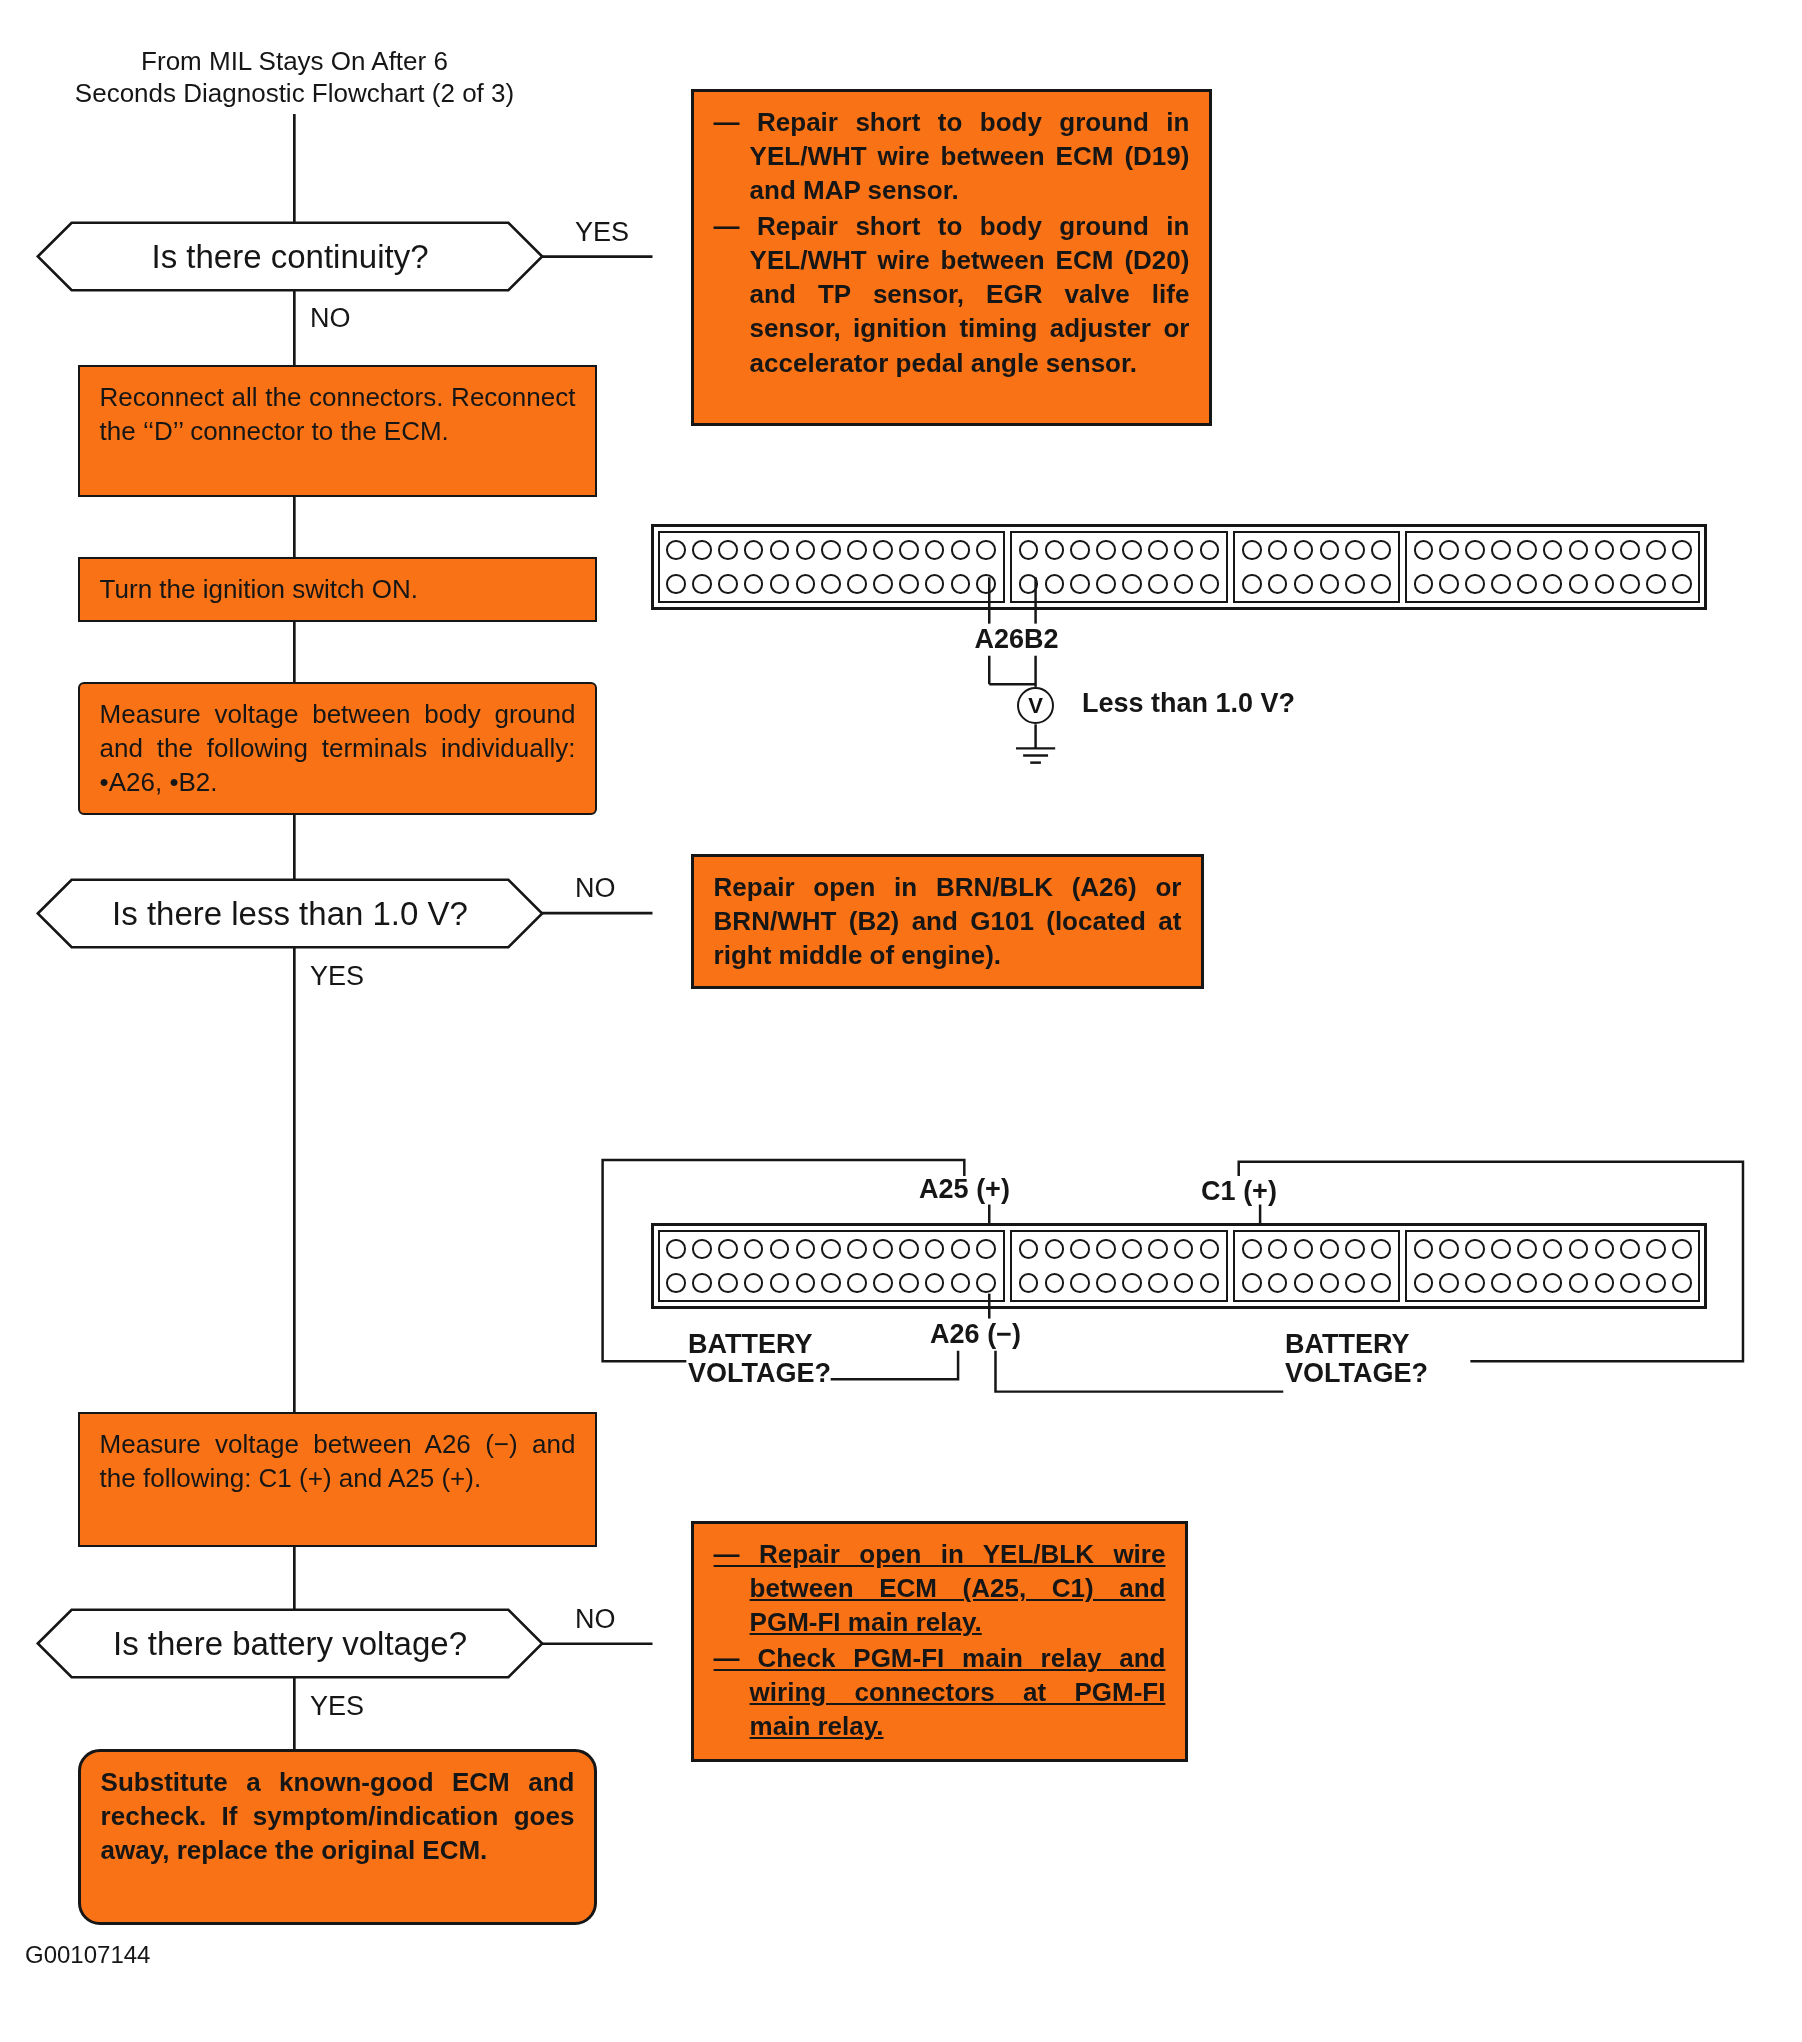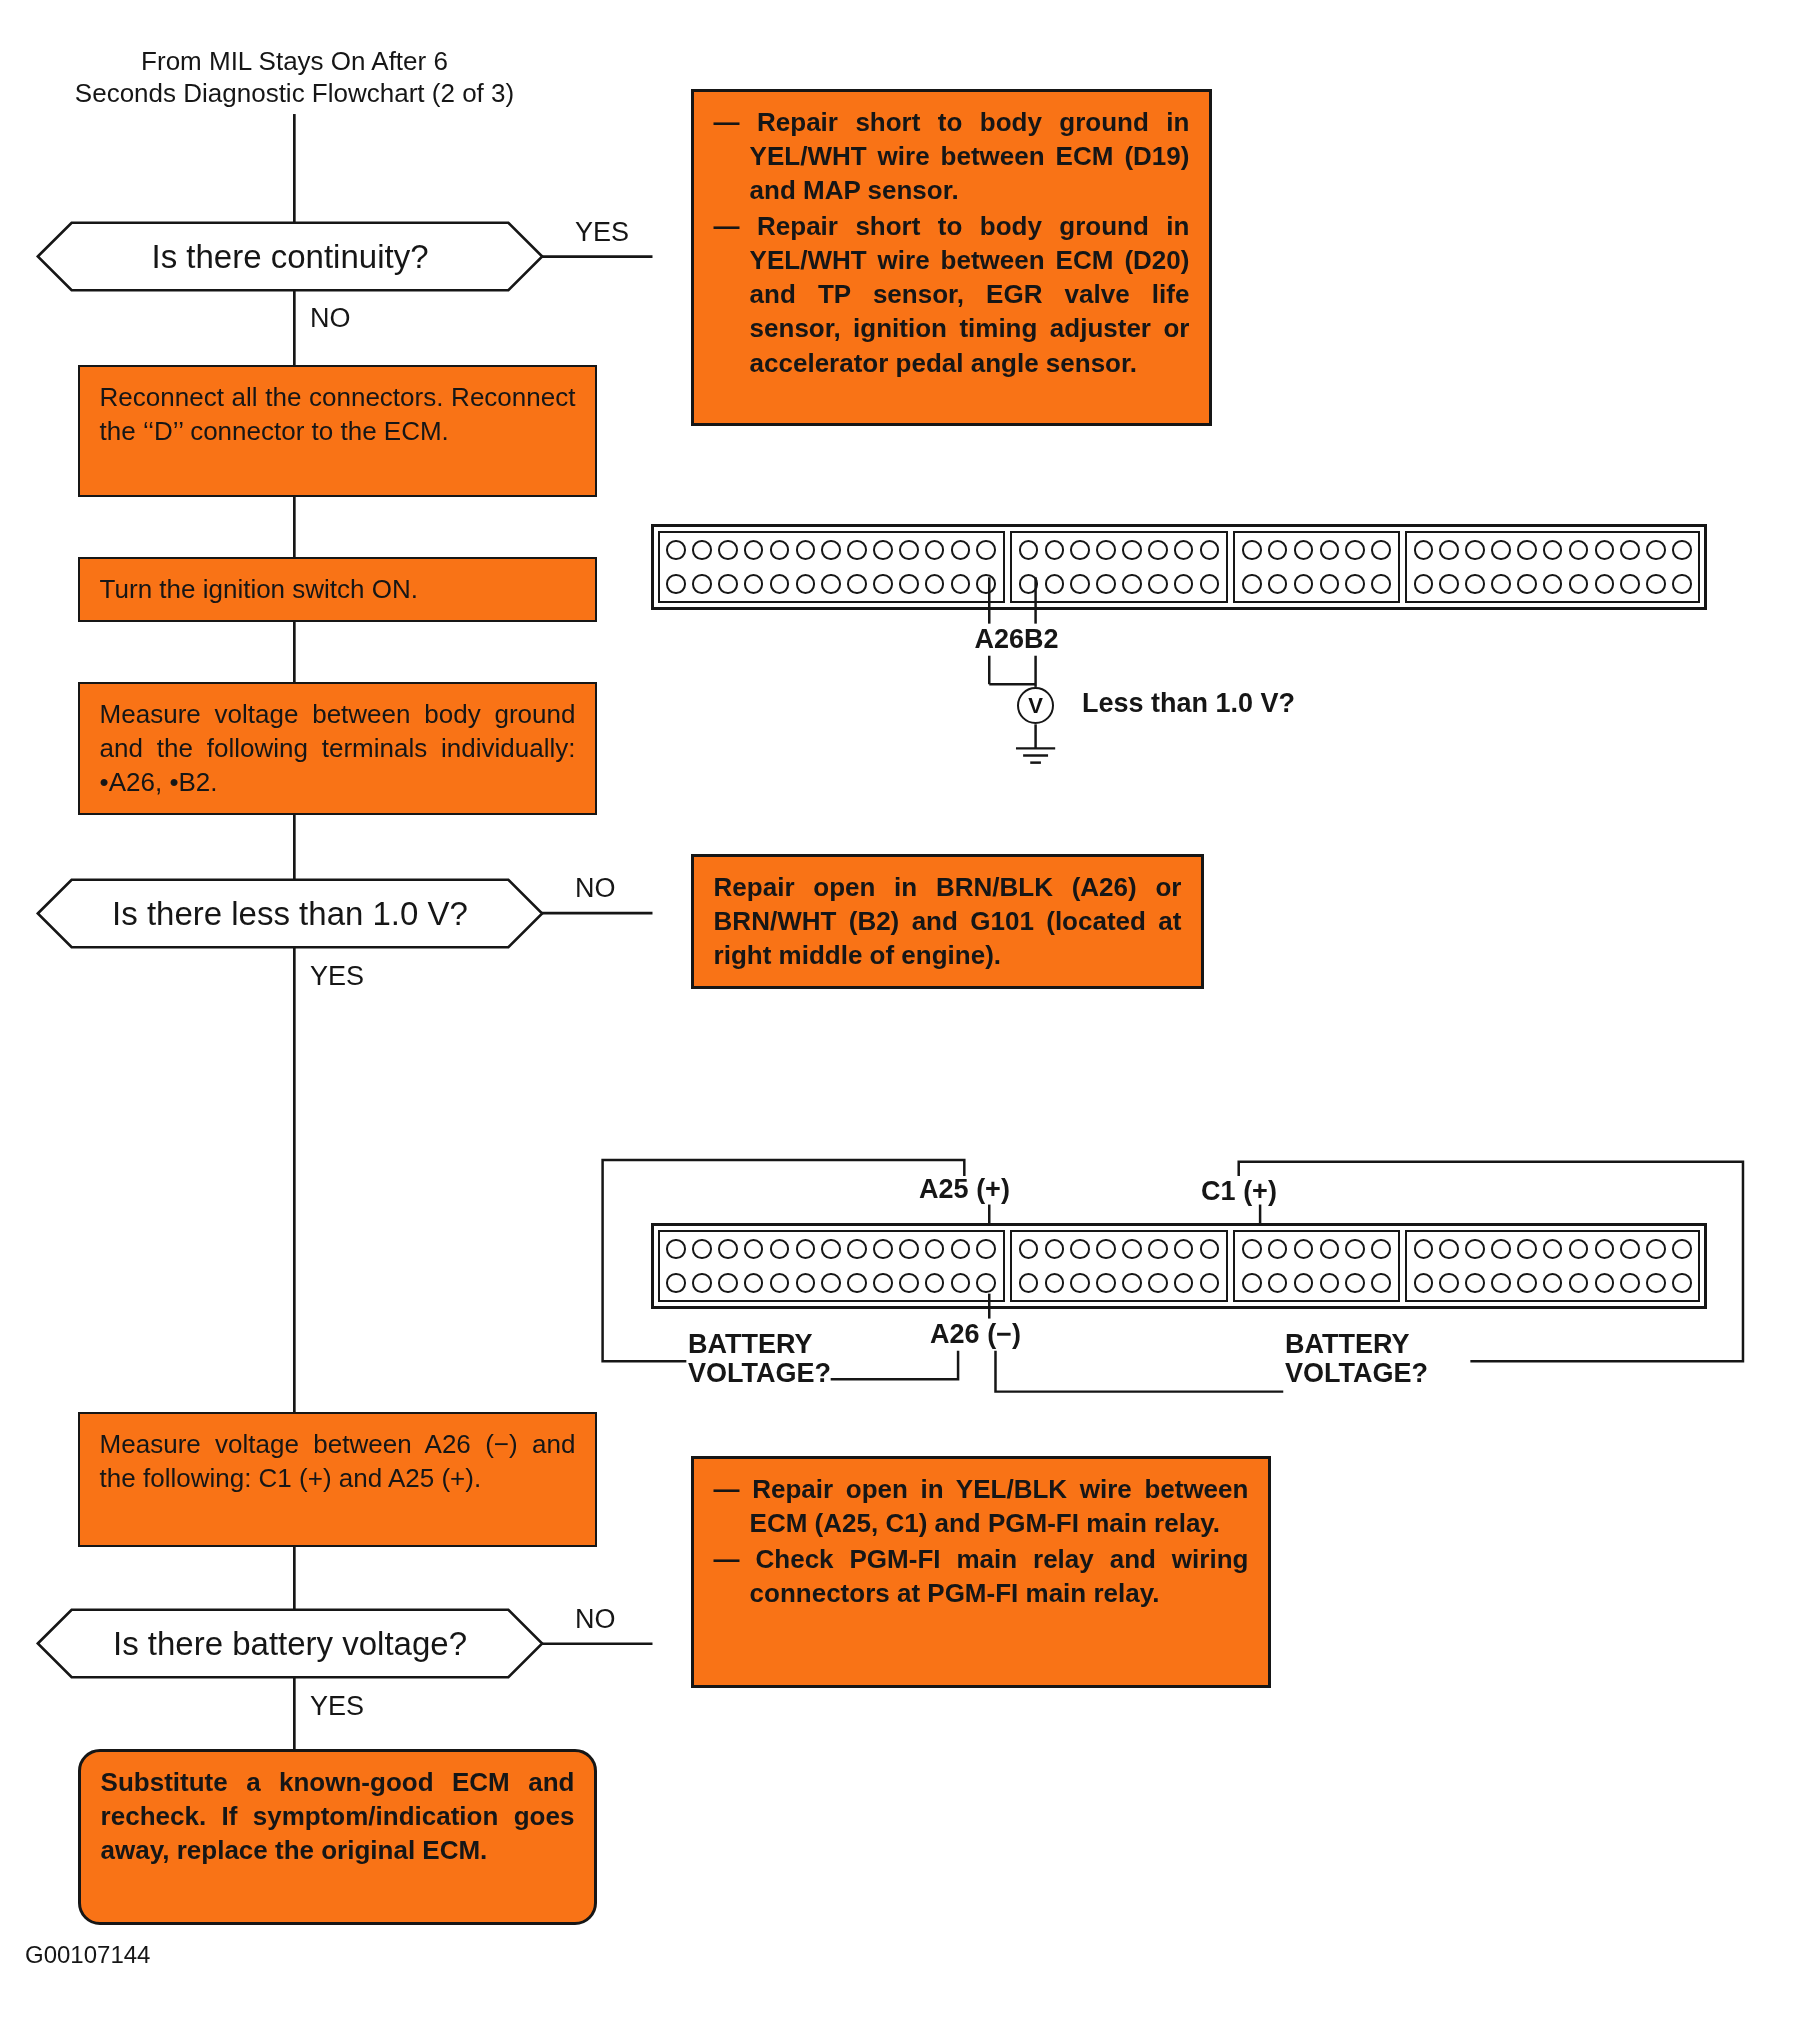--- a/index.html
+++ b/index.html
@@ -175,21 +175,21 @@
         <span class="pin"></span>
         <span class="pin"></span>
         <span class="pin"></span>
         <span class="pin"></span>
       </div>
     </div>
   <div class="small-label center" style="left:945px; top:624px; width:143px;">A26B2</div>
   <div class="voltmeter">V</div>
   <div class="small-label" style="left:1082px; top:688px;">Less than 1.0 V?</div>
 
-  <div class="pbox" style="left:36px; top:682px; width:519px; min-height:132px;">Measure voltage between body ground and the following terminals individually: •A26, •B2.</div>
+  <div class="pbox" style="left:36px; top:682px; width:519px; min-height:132px;border-radius:6px;">Measure voltage between body ground and the following terminals individually: •A26, •B2.</div>
 
   <div class="hex" style="left:36px; top:878px;">
     <svg viewBox="0 0 570 80" preserveAspectRatio="none">
       <polygon points="2,40 40,2 530,2 568,40 530,78 40,78" fill="#fff" stroke="#161616" stroke-width="3"></polygon>
     </svg>
     <span class="hex-label">Is there less than 1.0 V?</span>
   </div>
   <span class="edge-label" style="left:575px; top:873px;">NO</span>
   <span class="edge-label" style="left:310px; top:961px;">YES</span>
 
@@ -291,21 +291,21 @@
 
   <div class="hex" style="left:36px; top:1608px;">
     <svg viewBox="0 0 570 80" preserveAspectRatio="none">
       <polygon points="2,40 40,2 530,2 568,40 530,78 40,78" fill="#fff" stroke="#161616" stroke-width="3"></polygon>
     </svg>
     <span class="hex-label">Is there battery voltage?</span>
   </div>
   <span class="edge-label" style="left:575px; top:1604px;">NO</span>
   <span class="edge-label" style="left:310px; top:1691px;">YES</span>
 
-  <div class="pbox bold" style="left:649px; top:1456px; width:580px; min-height:232px;">
+  <div class="pbox bold" style="left:649px; top:1521px; width:497px; min-height:232px;text-decoration:underline;">
     <p class="item">— Repair open in YEL/BLK wire between ECM (A25, C1) and PGM-FI main relay.</p>
     <p class="item">— Check PGM-FI main relay and wiring connectors at PGM-FI main relay.</p>
   </div>
 
   <div class="pbox bold" style="left:36px; top:1749px; width:519px; min-height:176px;border-radius:22px;">Substitute a known-good ECM and recheck. If symptom/indication goes away, replace the original ECM.</div>
 
   <div class="footer-id">G00107144</div>
 
   <svg class="wires" viewBox="0 0 2023 2292" fill="none" stroke="#161616" stroke-width="2.8">
     <g>

